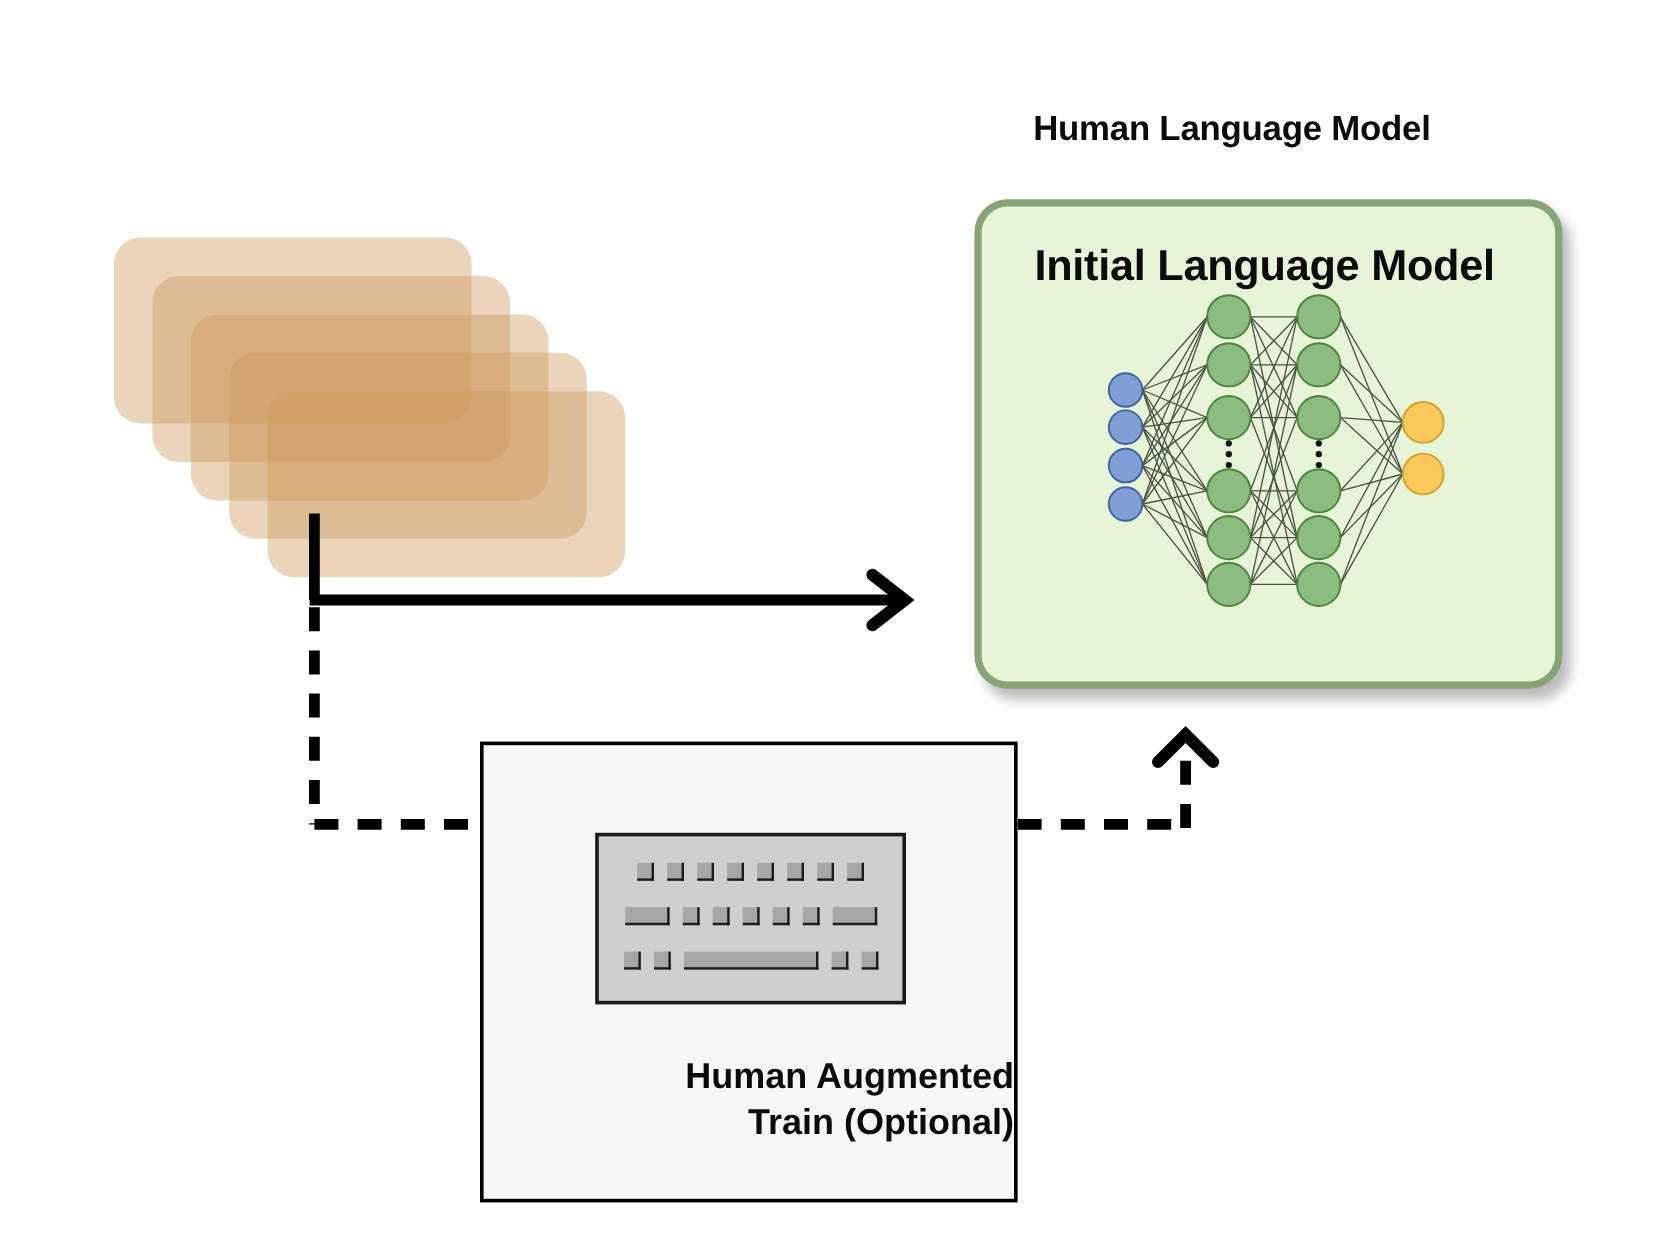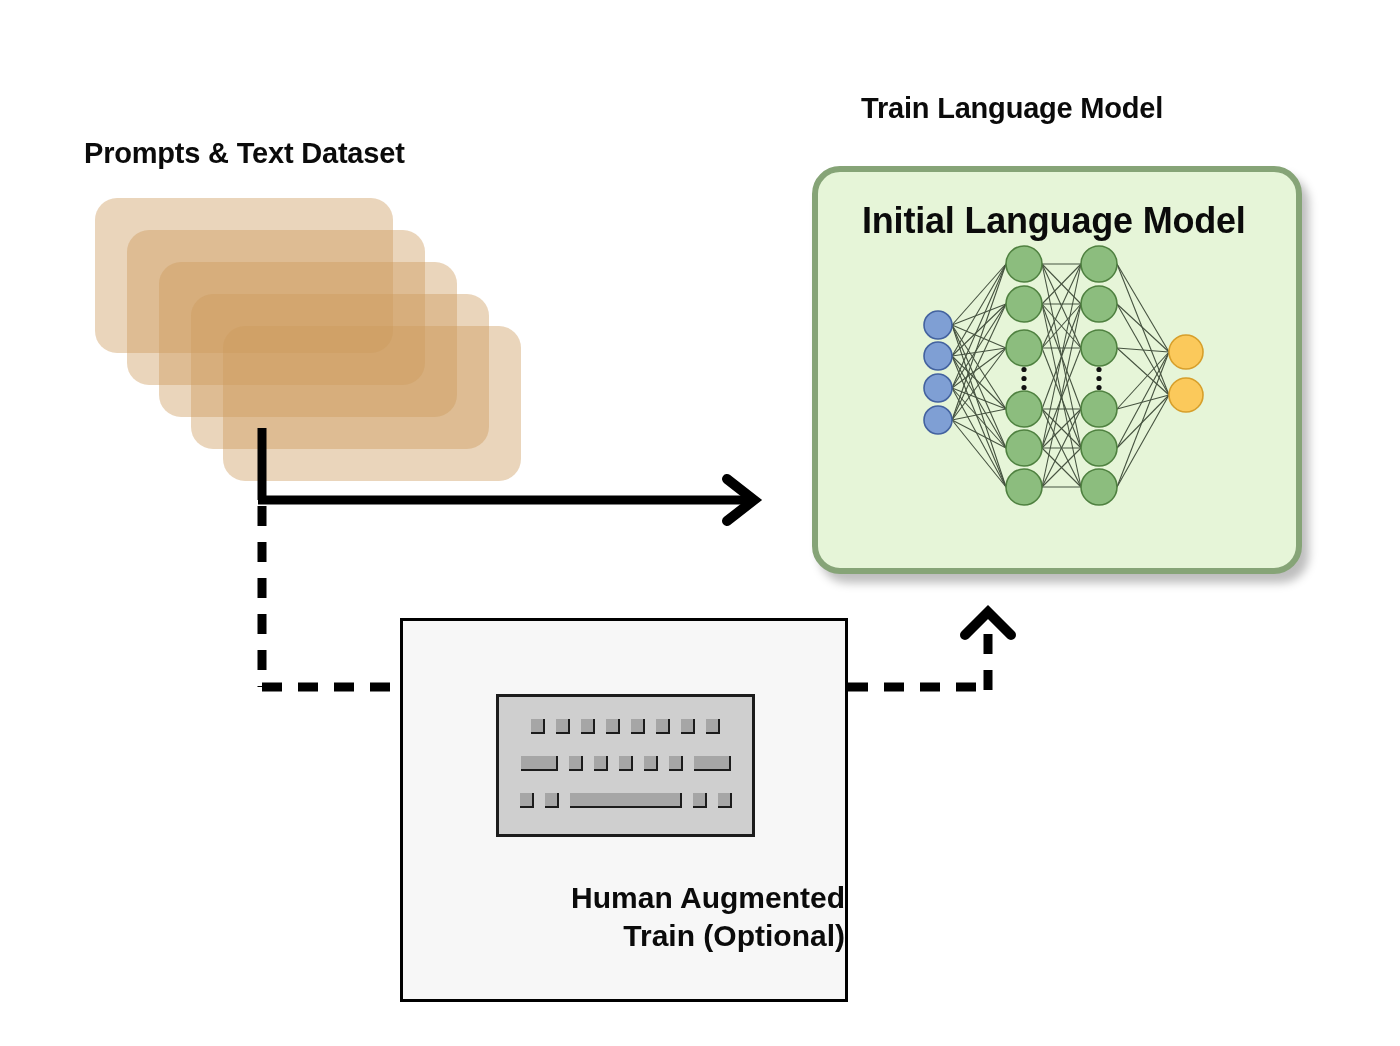--- a/index.html
+++ b/index.html
@@ -160,21 +160,20 @@
     top: 56px;
     width: 478px;
     height: 340px;
   }
 </style>
 </head>
 <body>
 
 <div id="canvas">
 
-  <div id="dataset-title" class="heading">Prompts &amp; Text Dataset</div>
 
   <div id="dataset-stack">
     <div class="dataset-card" style="left:0px;   top:0px;"></div>
     <div class="dataset-card" style="left:32px;  top:32px;"></div>
     <div class="dataset-card" style="left:64px;  top:64px;"></div>
     <div class="dataset-card" style="left:96px;  top:96px;"></div>
     <div class="dataset-card" style="left:128px; top:128px;"></div>
   </div>
 
   <svg id="solid-connector" viewBox="0 0 540 120" xmlns="http://www.w3.org/2000/svg">
@@ -222,21 +221,21 @@
         <div class="kb-key w-sm"></div>
         <div class="kb-key w-sm"></div>
       </div>
     </div>
     <div id="human-caption">
       <div>Human Augmented</div>
       <div>Train (Optional)</div>
     </div>
   </div>
 
-  <div id="train-title" class="heading">Train Language Model</div>
+  <div id="train-title" class="heading">Human Language Model</div>
 
   <div id="model-panel">
     <div id="model-title" class="heading" style="left:44px; top:28px;">Initial Language Model</div>
     <svg id="nn-svg" viewBox="0 0 478 340" xmlns="http://www.w3.org/2000/svg">
         <g stroke="#3d4a38" stroke-width="1.1" opacity="0.95">
           <line x1="134" y1="97" x2="188" y2="36"></line>
           <line x1="134" y1="97" x2="188" y2="76"></line>
           <line x1="134" y1="97" x2="188" y2="120"></line>
           <line x1="134" y1="97" x2="188" y2="181"></line>
           <line x1="134" y1="97" x2="188" y2="220"></line>

